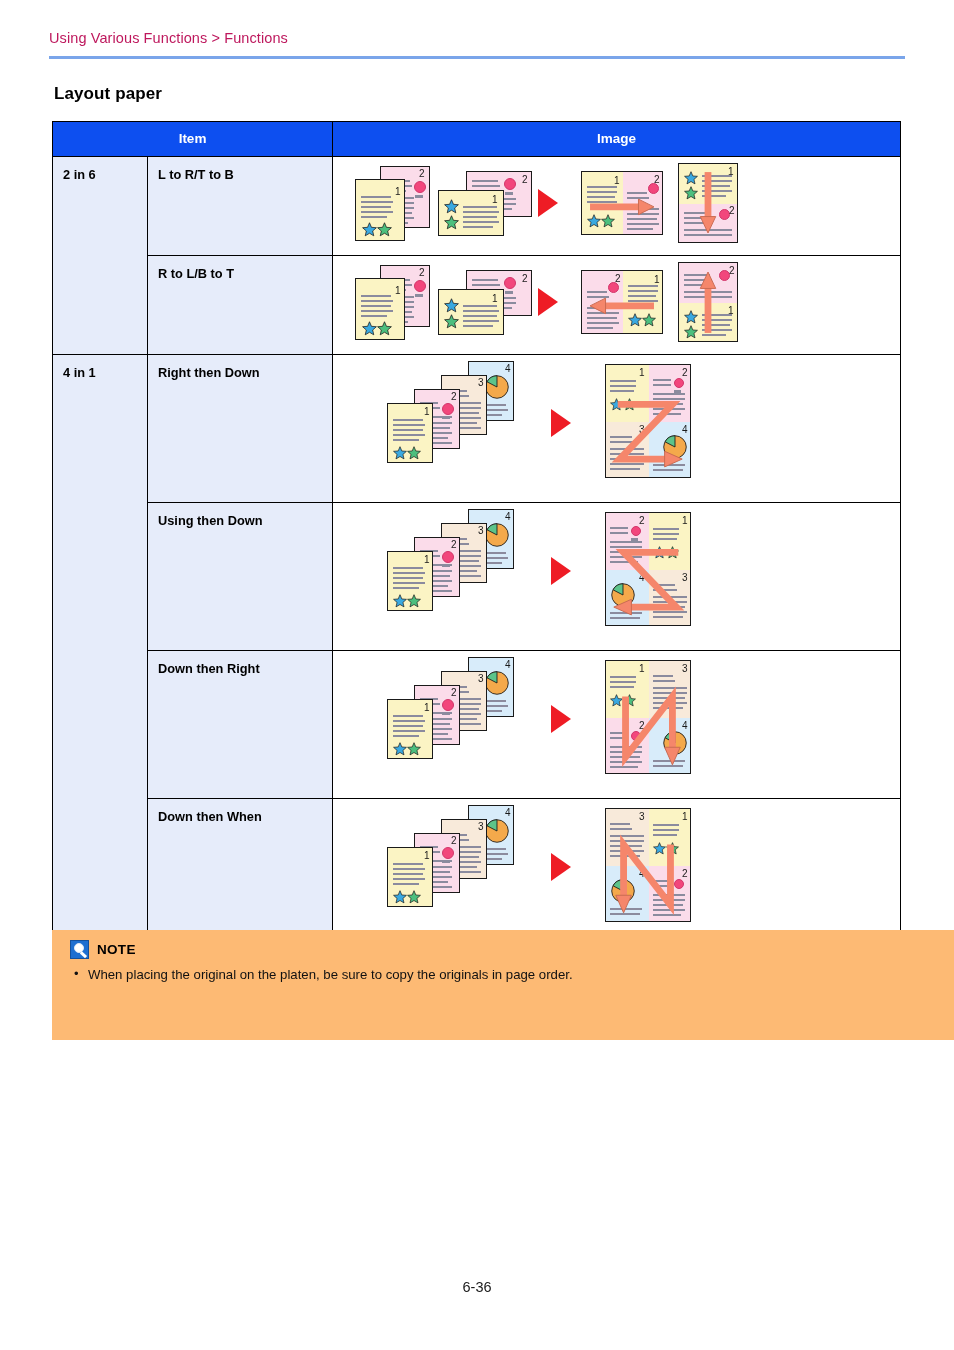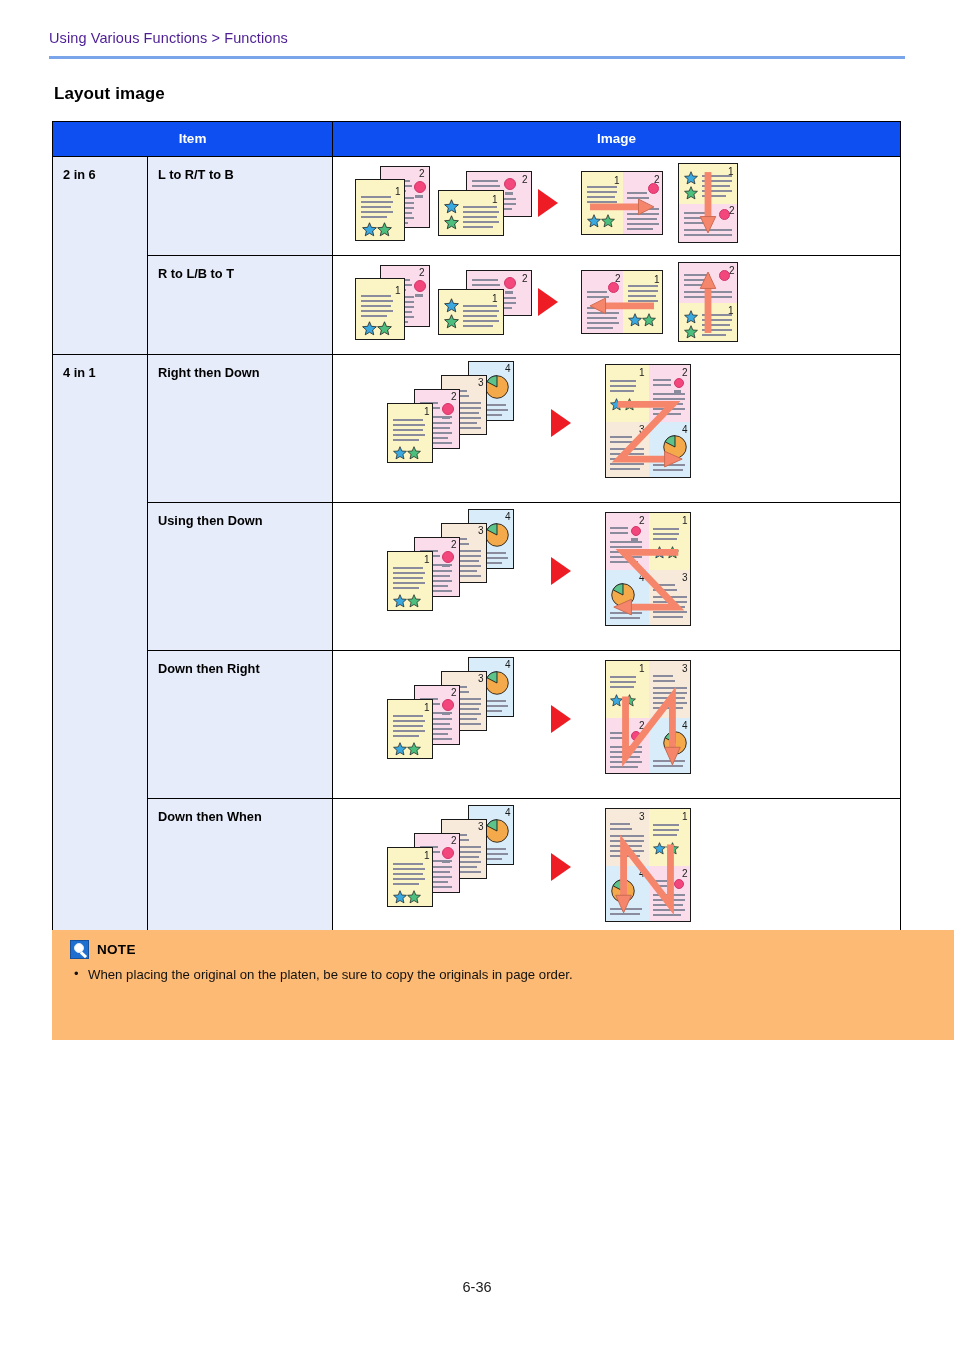--- a/index.html
+++ b/index.html
@@ -8,21 +8,21 @@
     font-family:"Liberation Sans", sans-serif;
     color:#000;
     -webkit-font-smoothing:antialiased;
     position:relative;overflow:hidden;
   }
   .page{position:relative;width:954px;height:1350px;}
 
   
   .breadcrumb{
     position:absolute;left:49px;top:30px;
-    font-size:14.5px;color:#4c1d95;letter-spacing:.1px;
+    font-size:14.5px;color:#be185d;letter-spacing:.1px;
   }
   .header-rule{
     position:absolute;left:49px;top:56px;width:856px;height:3px;
     background:#7aa5ea;
   }
 
   
   .section-title{
     position:absolute;left:54px;top:84px;
     font-size:17px;font-weight:bold;color:#000;letter-spacing:.1px;
@@ -126,21 +126,21 @@
   }
 </style>
 </head>
 <body>
 
 <div class="page">
 
   <div class="breadcrumb">Using Various Functions &gt; Functions</div>
   <div class="header-rule"></div>
 
-  <div class="section-title">Layout image</div>
+  <div class="section-title">Layout paper</div>
 
   <table class="layout-table">
     <colgroup>
       <col class="c-kind">
         <col class="c-item">
         <col class="c-img">
     </colgroup>
     <thead>
       <tr>
         <th colspan="2">Item</th>

